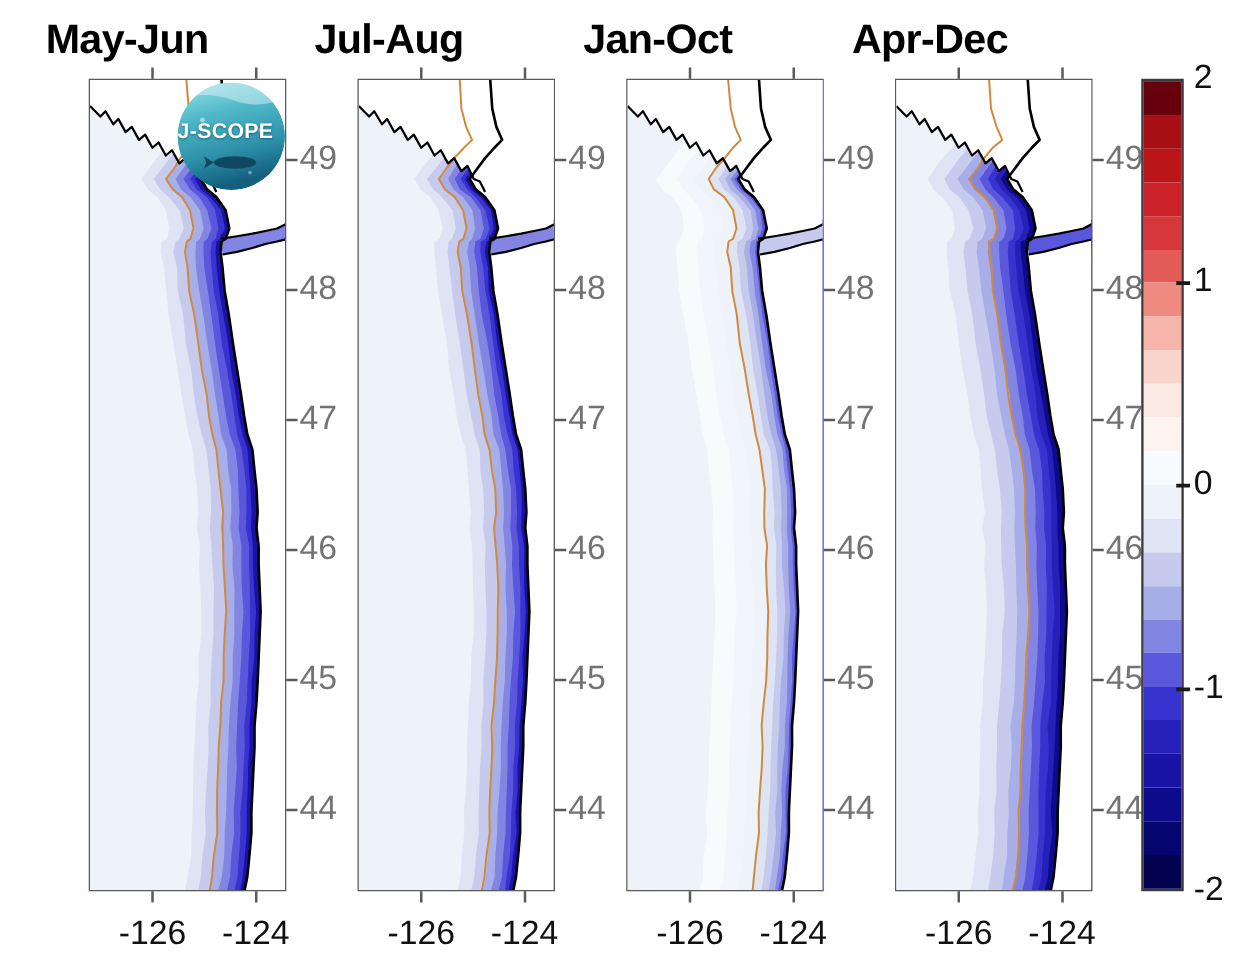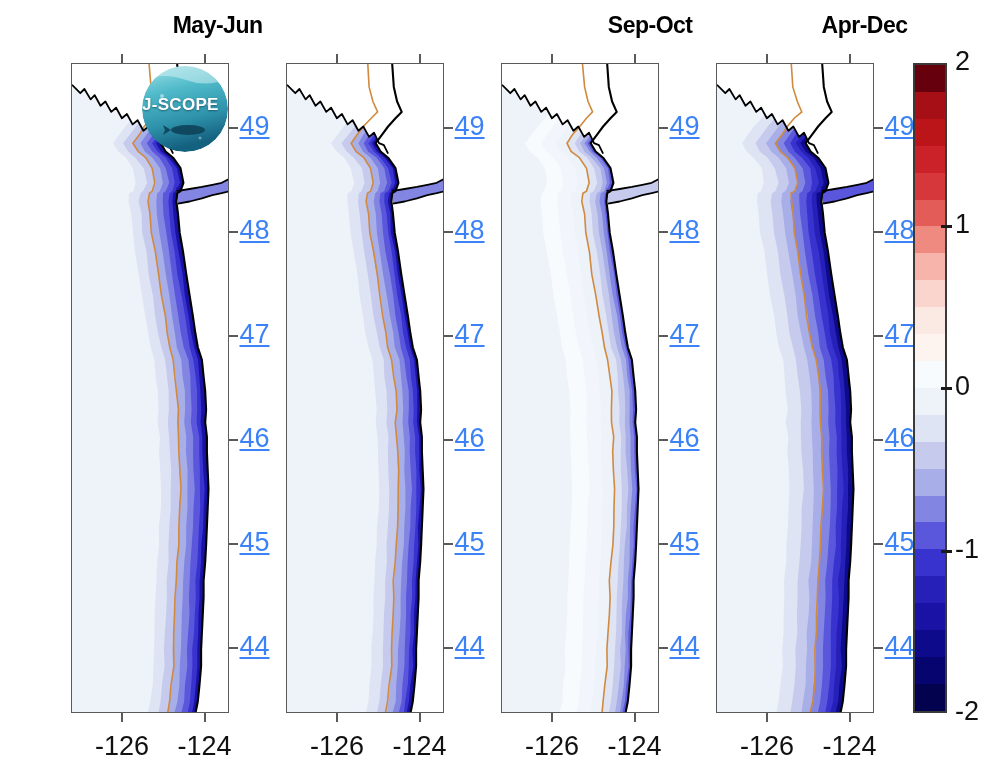--- a/index.html
+++ b/index.html
@@ -1,29 +1,29 @@
 <!DOCTYPE html>
 <html><head>
 <meta charset="utf-8">
 <style>
   html,body{margin:0;padding:0;background:#ffffff;}
   body{width:1000px;height:784px;font-family:"Liberation Sans",sans-serif;overflow:hidden;}
   #fig{position:relative;width:1000px;height:784px;background:#fff;}
 
   .panel-title{
-    position:absolute;font-weight:bold;font-size:23px;color:#000;
-    text-align:right;letter-spacing:-0.5px;white-space:nowrap;
+    position:absolute;font-weight:bold;font-size:33px;color:#000;
+    text-align:left;letter-spacing:-0.5px;white-space:nowrap;
   }
 
   .panel{position:absolute;top:63px;height:650px;overflow:hidden;
          border:1.5px solid #5a5a5a;box-sizing:border-box;background:#eef2f9;}
   .mapclip{position:absolute;inset:0;overflow:hidden;}
   .svgmap{position:absolute;left:0;top:0;}
 
-  .ytick-label{position:absolute;font-size:27px;color:#3b82f6;text-align:left;white-space:nowrap;text-decoration:underline;}
+  .ytick-label{position:absolute;font-size:27px;color:#737373;text-align:left;white-space:nowrap;}
   .xtick-label{position:absolute;font-size:27px;color:#111;text-align:center;white-space:nowrap;}
   .tick{position:absolute;background:#5a5a5a;}
 
   
   #cbar{position:absolute;left:913px;top:63px;width:34px;height:650px;
         border:2px solid #3a3a3a;box-sizing:border-box;}
   .cband{width:100%;}
   .cbar-label{position:absolute;left:955px;font-size:27px;color:#111;white-space:nowrap;}
   .cbar-tick{position:absolute;left:941px;width:11px;height:3px;background:#1a1a1a;}
 
@@ -32,21 +32,22 @@
         overflow:hidden;}
   #logo .logotext{position:absolute;left:0;right:0;top:29px;text-align:left;
         color:#ffffff;font-size:17px;font-weight:bold;letter-spacing:0.3px;
         text-shadow:0 1px 2px rgba(0,40,60,.55);}
 </style>
 </head>
 <body>
 
 <div id="fig">
     <div class="panel-title" style="left: 36.5px; top: 12px; width: 226px;">May-Jun</div>
-    <div class="panel-title" style="left: 466.5px; top: 12px; width: 226px;">Sep-Oct</div>
+    <div class="panel-title" style="left: 251.5px; top: 12px; width: 226px;">Jul-Aug</div>
+    <div class="panel-title" style="left: 466.5px; top: 12px; width: 226px;">Jan-Oct</div>
     <div class="panel-title" style="left: 681.5px; top: 12px; width: 226px;">Apr-Dec</div>
     <div class="panel" style="left: 70.5px; width: 158px;">
       <div class="mapclip">
         <svg class="svgmap" width="158" height="650">
           <rect width="158" height="650" fill="#eef2f9"></rect>
           <path d="M45.6 0.0 L47.0 22.9 L50.8 37.5 L55.0 47.9 L49.2 54.2 L40.6 62.5 L34.5 70.8 L28.9 79.2 L33.3 87.5 L41.3 93.7 L49.4 104.2 L51.4 118.8 L48.4 127.1 L45.5 129.2 L44.2 137.5 L46.8 150.0 L48.2 168.7 L50.8 187.5 L54.7 210.4 L58.4 231.3 L61.3 252.1 L62.9 268.8 L66.1 283.3 L70.8 295.8 L71.7 312.5 L74.1 327.1 L74.4 345.8 L73.1 358.3 L75.3 372.9 L75.7 387.5 L76.6 406.3 L77.4 425.0 L75.7 443.8 L75.8 462.5 L74.1 481.3 L73.3 497.9 L72.0 516.7 L71.5 533.3 L70.8 550.0 L70.0 568.8 L68.8 585.4 L69.7 602.1 L67.9 620.8 L65.7 637.5 L64.2 650.0 L163.0 650.0 L163.0 0.0 Z" fill="#eef2f9"></path>
           <path d="M104.4 83.3 L117.6 81.2 L129.9 79.2 L140.3 77.1 L149.7 75.0 L158.0 70.8 L158.0 170.8 L149.7 172.9 L140.3 175.0 L129.9 178.1 L117.6 181.3 L106.0 183.3 Z" fill="#eef2f9"></path>
           <path d="M57.2 0.0 L59.6 22.9 L62.7 37.5 L67.7 47.9 L61.1 54.2 L53.3 62.5 L47.0 70.8 L41.0 79.2 L46.5 87.5 L54.0 93.7 L60.9 104.2 L63.5 118.8 L61.6 127.1 L57.2 129.2 L56.5 137.5 L59.2 150.0 L61.0 168.7 L62.9 187.5 L66.7 210.4 L70.0 231.3 L73.2 252.1 L76.2 268.8 L78.7 283.3 L82.3 295.8 L83.6 312.5 L85.7 327.1 L86.6 345.8 L85.5 358.3 L88.0 372.9 L87.1 387.5 L88.2 406.3 L89.1 425.0 L89.0 443.8 L86.8 462.5 L87.0 481.3 L85.2 497.9 L84.3 516.7 L83.5 533.3 L82.7 550.0 L82.4 568.8 L82.1 585.4 L81.4 602.1 L80.8 620.8 L78.2 637.5 L75.5 650.0 L163.0 650.0 L163.0 0.0 Z" fill="#dfe4f4"></path>
           <path d="M104.4 86.4 L117.6 84.3 L129.9 82.2 L140.3 80.1 L149.7 78.0 L158.0 73.9 L158.0 167.8 L149.7 169.9 L140.3 172.0 L129.9 175.1 L117.6 178.2 L106.0 180.3 Z" fill="#dfe4f4"></path>
           <path d="M68.2 0.0 L70.1 22.9 L72.5 37.5 L76.8 47.9 L71.0 54.2 L63.9 62.5 L57.5 70.8 L51.0 79.2 L56.1 87.5 L63.2 93.7 L71.8 104.2 L75.0 118.8 L71.2 127.1 L68.4 129.2 L66.6 137.5 L69.6 150.0 L70.2 168.7 L74.5 187.5 L76.6 210.4 L80.9 231.3 L83.1 252.1 L85.9 268.8 L89.3 283.3 L93.1 295.8 L95.0 312.5 L96.6 327.1 L96.8 345.8 L95.8 358.3 L97.1 372.9 L97.9 387.5 L99.2 406.3 L98.7 425.0 L98.7 443.8 L97.3 462.5 L96.4 481.3 L96.6 497.9 L94.6 516.7 L94.9 533.3 L94.1 550.0 L92.8 568.8 L91.9 585.4 L92.6 602.1 L90.0 620.8 L88.6 637.5 L86.2 650.0 L163.0 650.0 L163.0 0.0 Z" fill="#c6cbee"></path>

